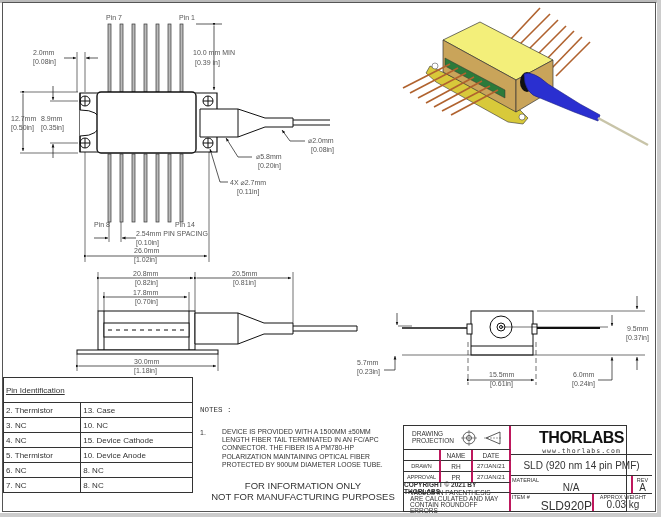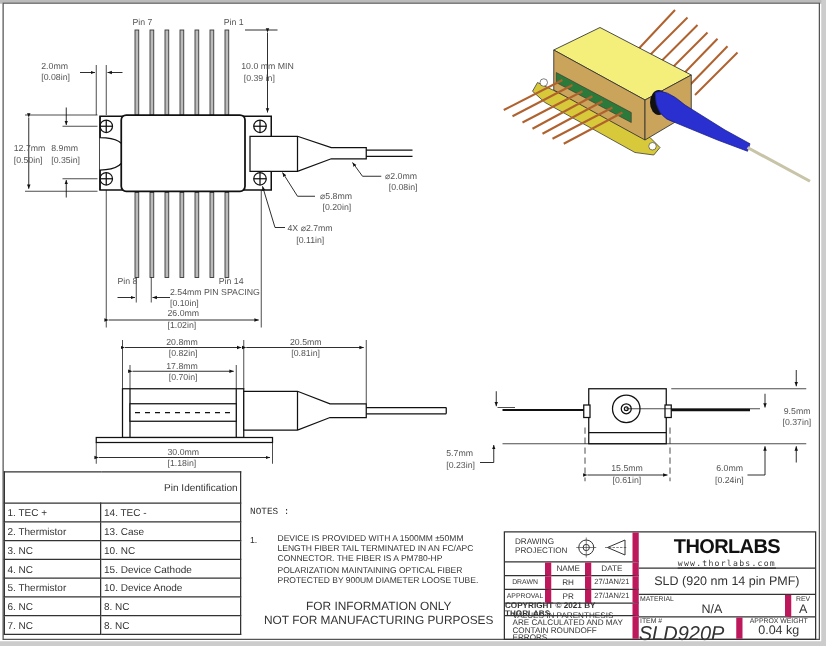--- a/index.html
+++ b/index.html
@@ -7,33 +7,33 @@
   .frame{position:absolute;left:2px;top:2px;width:654px;height:510px;border:1px solid #555;box-sizing:border-box;background:#fff;}
   .outer-top{position:absolute;left:0;top:0;width:661px;height:3px;background:#bbb;}
   .outer-right{position:absolute;right:0;top:0;width:4px;height:517px;background:#ccc;}
   .outer-bottom{position:absolute;left:0;bottom:0;width:661px;height:4px;background:#ccc;}
   svg.drawing{position:absolute;left:0;top:0;}
   .dim{font-size:7px;fill:#555;font-family:"Liberation Sans",sans-serif;}
   .pinlbl{font-size:7px;fill:#555;font-family:"Liberation Sans",sans-serif;}
   
   .pintable{position:absolute;left:3px;top:377px;width:190px;border-collapse:collapse;font-size:8px;color:#333;}
   .pintable td,.pintable th{border:1px solid #333;height:14px;padding:0 2px;font-weight:normal;text-align:left;white-space:nowrap;}
-  .pintable th{text-align:right;height:24px;}
+  .pintable th{text-align:left;height:24px;text-decoration:underline;}
   
   .notes-title{position:absolute;left:200px;top:406px;font-size:7.5px;font-family:Liberation Mono, monospace;}
   .notes-num{position:absolute;left:200px;top:429px;font-size:7px;}
   .notes-body{position:absolute;left:222px;top:428px;width:175px;font-size:6.8px;line-height:8.2px;text-transform:uppercase;}
   .notes-footer{position:absolute;left:203px;top:480px;width:200px;font-size:9.5px;line-height:11px;text-align:center;}
   
-  .tb{position:absolute;left:403px;top:425px;width:250px;height:87px;border:1px solid #333;box-sizing:border-box;}
-  .tb .cell{position:absolute;box-sizing:border-box;border-right:5px solid #be185d;border-bottom:1px solid #333;font-size:6.5px;color:#333;}
+  .tb{position:absolute;left:403px;top:425px;width:224px;height:87px;border:1px solid #333;box-sizing:border-box;}
+  .tb .cell{position:absolute;box-sizing:border-box;border-right:2px solid #be185d;border-bottom:1px solid #333;font-size:6.5px;color:#333;}
   .tb .c{display:flex;align-items:center;justify-content:center;}
   .tiny{font-size:5px;}
   .logo{font-family:"Liberation Sans",sans-serif;font-weight:bold;font-size:16px;letter-spacing:-0.5px;color:#111;text-align:center;}
-  .url{font-family:"DejaVu Sans Mono",monospace;font-size:6.5px;letter-spacing:1px;color:#333;text-align:center;text-decoration:underline;}
+  .url{font-family:"DejaVu Sans Mono",monospace;font-size:6.5px;letter-spacing:1px;color:#333;text-align:center;}
 </style>
 </head>
 <body>
 
 <div class="outer-top"></div>
 <div class="outer-right"></div>
 <div class="outer-bottom"></div>
 <div class="frame"></div>
 
 <svg class="drawing" width="661" height="517" viewBox="0 0 661 517">
@@ -240,24 +240,20 @@
     <line x1="598" y1="118" x2="648" y2="145" stroke="#c8c4a8" stroke-width="2.5"></line>
   </g>
 </svg>
 
 <table class="pintable">
   <tbody>
       <tr>
         <th colspan="2">Pin Identification</th>
       </tr>
   <tr>
-        <td>1. TEC +</td>
-        <td>14. TEC -</td>
-      </tr>
-  <tr>
         <td>2. Thermistor</td>
         <td>13. Case</td>
       </tr>
   <tr>
         <td>3. NC</td>
         <td>10. NC</td>
       </tr>
   <tr>
         <td>4. NC</td>
         <td>15. Device Cathode</td>
@@ -317,19 +313,19 @@
   <div class="cell" style="left:107px;top:50px;width:122px;height:18px;">
     <div style="position:absolute;left:1px;top:1px;font-size:5.5px;">MATERIAL</div>
     <div style="position:absolute;left:0;right:0;top:6px;text-align:center;font-size:10px;">N/A</div>
   </div>
   <div class="cell" style="left:229px;top:50px;width:19px;height:18px;border-right:none;">
     <div style="position:absolute;left:0;right:0;top:1px;text-align:center;font-size:5.5px;">REV</div>
     <div style="position:absolute;left:0;right:0;top:6px;text-align:center;font-size:10px;">A</div>
   </div>
   <div class="cell" style="left:107px;top:68px;width:83px;height:17px;border-bottom:none;">
     <div style="position:absolute;left:1px;top:0;font-size:5.5px;">ITEM #</div>
-    <div style="position:absolute;left:0;right:0;top:5px;text-align:left;font-size:16px;font-style:italic;">SLD920P</div>
+    <div style="position:absolute;left:0;right:0;top:5px;text-align:right;font-size:12px;">SLD920P</div>
   </div>
   <div class="cell" style="left:190px;top:68px;width:58px;height:17px;border-right:none;border-bottom:none;">
     <div style="position:absolute;left:0;right:0;top:0;text-align:center;font-size:5.5px;">APPROX WEIGHT</div>
-    <div style="position:absolute;left:0;right:0;top:5px;text-align:center;font-size:10px;">0.04 kg</div>
+    <div style="position:absolute;left:0;right:0;top:5px;text-align:center;font-size:10px;">0.03 kg</div>
   </div>
 </div>
 
 </body></html>

